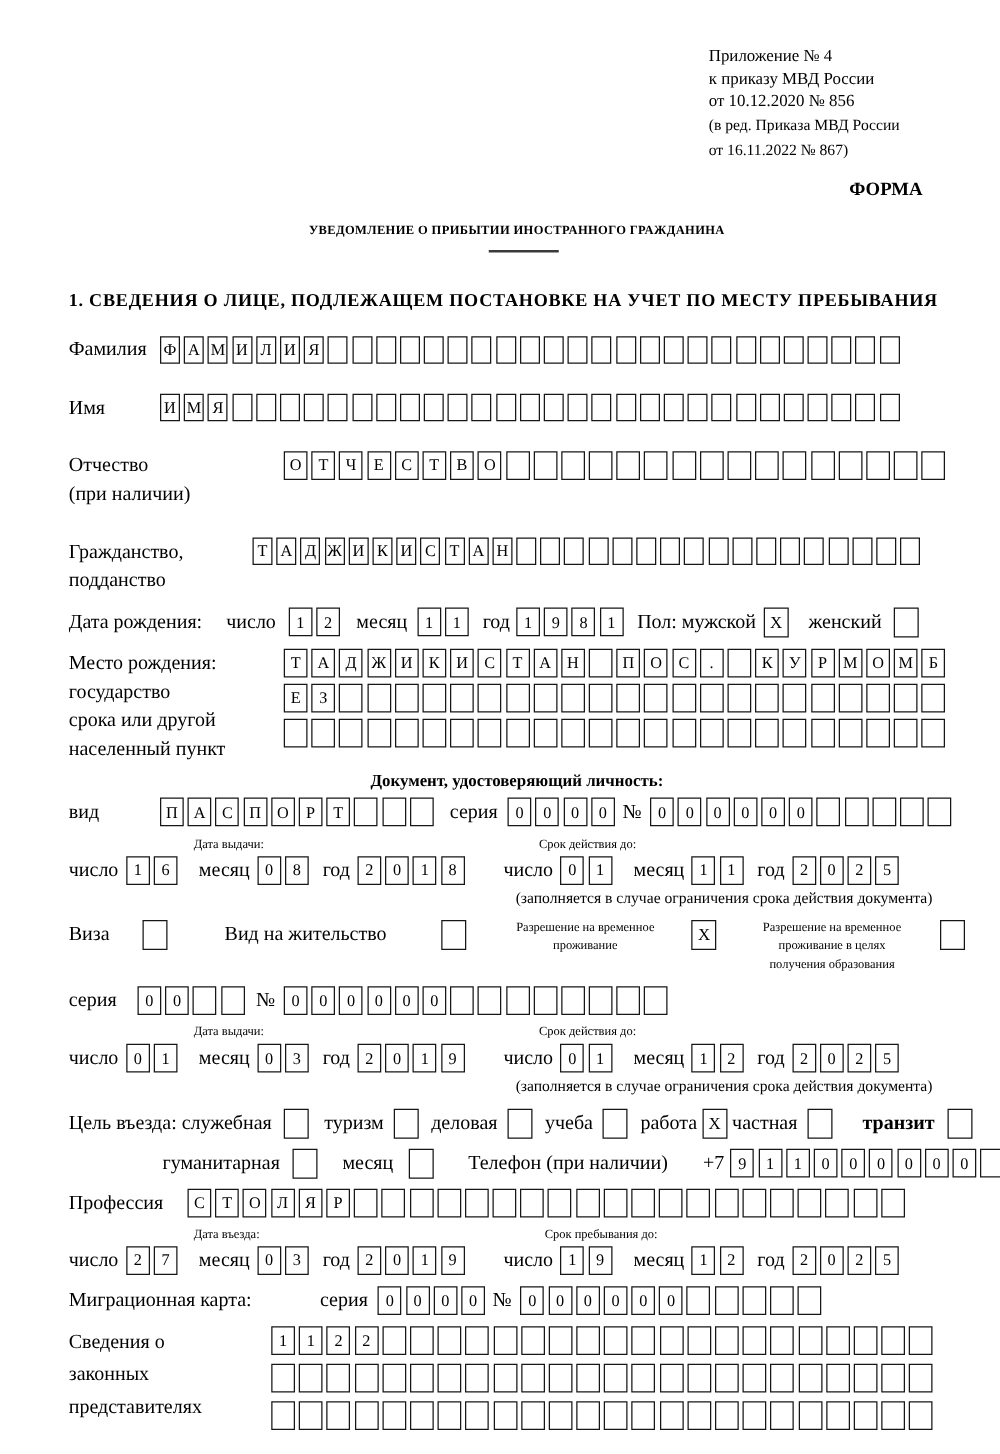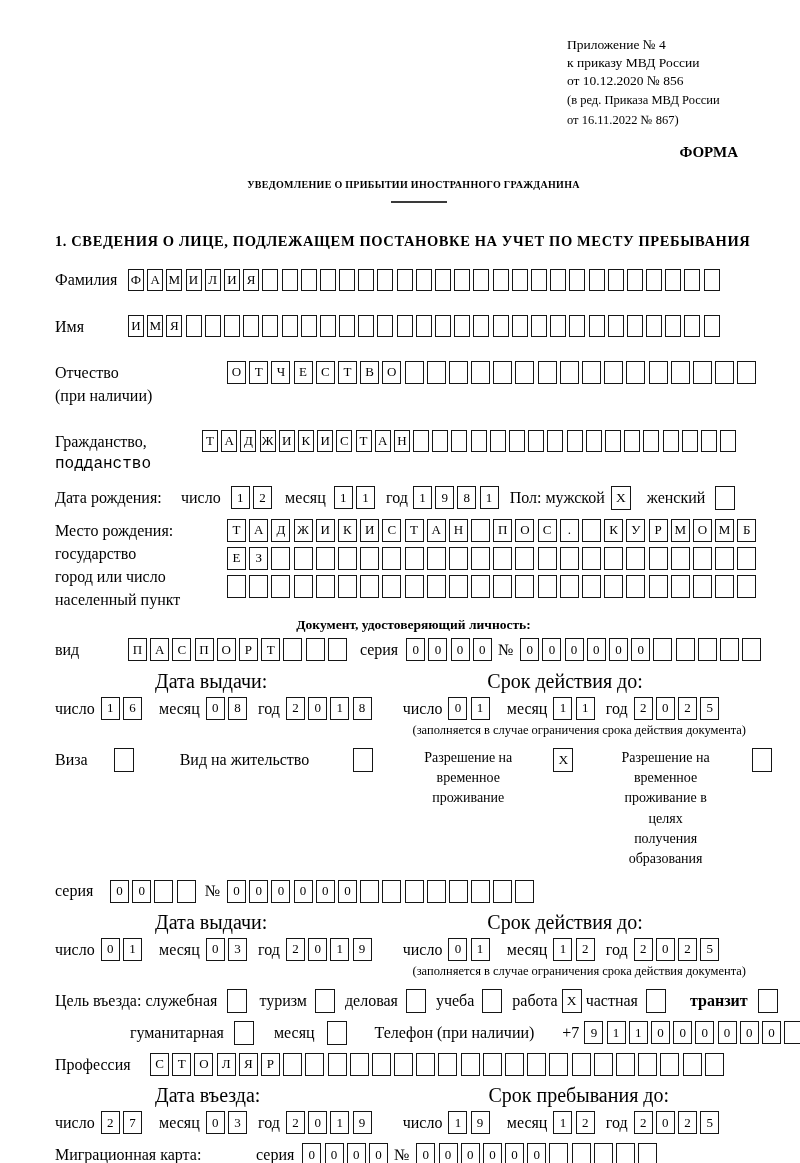--- a/index.html
+++ b/index.html
@@ -19,26 +19,26 @@
   .frow.top{align-items:flex-start;gap:22px;}
   .lbl{font-size:16px;line-height:1.45;flex-shrink:0;}
   .cells{display:flex;flex-wrap:nowrap;}
   .c{width:14px;height:20px;border:1.7px solid #161616;margin-right:3.2px;
      display:inline-flex;align-items:center;justify-content:center;
      font-size:13px;flex-shrink:0;}
   .wide .c{width:17px;height:21px;}
   .box{width:18px;height:22px;border:1.7px solid #161616;display:inline-flex;
        align-items:center;justify-content:center;font-size:13.5px;flex-shrink:0;}
   .dochead{text-align:center;font-weight:bold;font-size:13.5px;margin-top:6px;}
-  .dlrow{display:flex;font-size:20px;margin-top:8px;}
+  .dlrow{display:flex;font-size:10px;margin-top:8px;}
   .dvrow{display:flex;align-items:center;margin-top:4px;font-size:14px;}
   .dvrow .lbl{margin-right:6px;}
   .note{text-align:right;padding-right:26px;font-size:12.5px;margin-top:3px;}
   .txt{font-size:14.5px;margin-top:10px;line-height:1.75;}
-  .cbl{text-align:center;font-size:14px;line-height:1.45;}
+  .cbl{text-align:center;font-size:10px;line-height:1.45;}
   .stack > .cells{margin-bottom:5px;}
 </style>
 </head>
 <body>
 
 <div class="page">
 
   <div class="ref">
     <div>Приложение № 4</div>
     <div>к приказу МВД России</div>
@@ -159,21 +159,21 @@
         <span class="c"></span>
         <span class="c"></span>
         <span class="c"></span>
         <span class="c"></span>
       </span>
   </div>
 
   <div class="frow top">
     <span class="lbl" style="width:125px;">
       <span style="display:block;">Гражданство,</span>
-      <span style="display:block;font-family:Liberation Mono, monospace;">подданство</span>
+      <span style="display:block;">подданство</span>
     </span>
     <span class="cells">
         <span class="c">Т</span>
         <span class="c">А</span>
         <span class="c">Д</span>
         <span class="c">Ж</span>
         <span class="c">И</span>
         <span class="c">К</span>
         <span class="c">И</span>
         <span class="c">С</span>
@@ -222,21 +222,21 @@
     <span class="lbl" style="margin:0 6px 0 8px;">Пол: мужской</span>
     <span class="box">X</span>
     <span class="lbl" style="margin:0 10px 0 16px;">женский</span>
     <span class="box"></span>
   </div>
 
   <div class="frow top" style="margin-top:9px;">
     <span class="lbl" style="width:150px;">
       <span style="display:block;">Место рождения:</span>
       <span style="display:block;">государство</span>
-      <span style="display:block;">город или число</span>
+      <span style="display:block;">срока или другой</span>
       <span style="display:block;">населенный пункт</span>
     </span>
     <span class="stack">
       <span class="cells wide">
           <span class="c">Т</span>
           <span class="c">А</span>
           <span class="c">Д</span>
           <span class="c">Ж</span>
           <span class="c">И</span>
           <span class="c">К</span>

